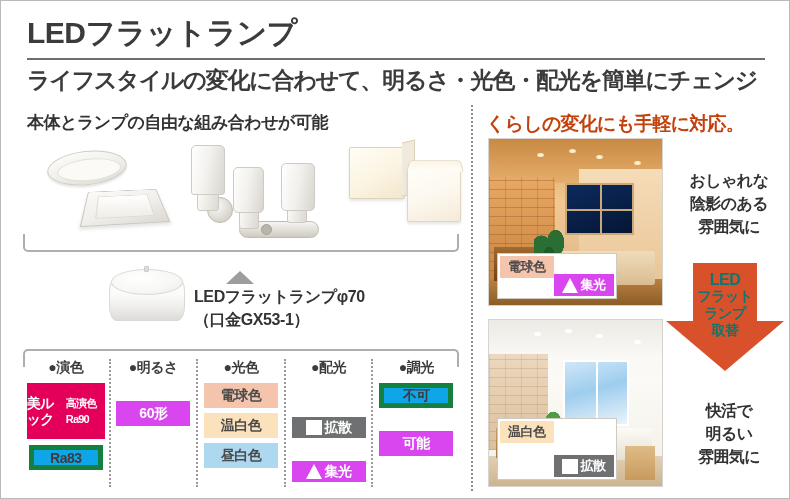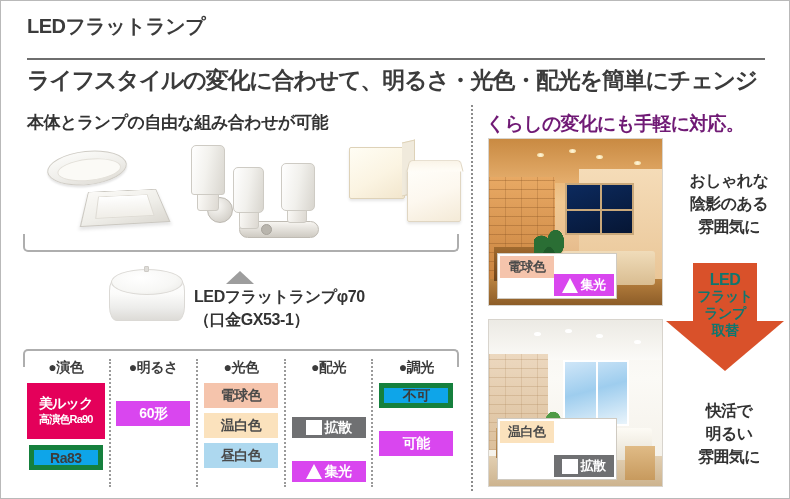--- a/index.html
+++ b/index.html
@@ -12,42 +12,42 @@
   #page {
     position: relative;
     width: 790px; height: 499px;
     background: #ffffff;
     border: 1px solid #b9b9b9;
   }
 
   
   .title {
     position: absolute; left: 26px; top: 12px;
-    font-size: 20px; font-weight: bold; color: #3b3b3b;
+    font-size: 30px; font-weight: bold; color: #3b3b3b;
     letter-spacing: -0.5px;
   }
   .title-rule {
     position: absolute; left: 26px; top: 57px;
     width: 738px; height: 2px; background: #6e6e6e;
   }
   .subtitle {
     position: absolute; left: 26px; top: 64px;
     font-size: 23px; font-weight: bold; color: #3b3b3b;
     letter-spacing: -1.2px; white-space: nowrap;
   }
 
   
   .left-heading {
     position: absolute; left: 26px; top: 110px;
     font-size: 17px; font-weight: bold; color: #333;
     letter-spacing: -0.5px;
   }
   .right-heading {
     position: absolute; left: 485px; top: 110px;
-    font-size: 19px; font-weight: bold; color: #701a75;
+    font-size: 19px; font-weight: bold; color: #c2410c;
     letter-spacing: -0.8px;
   }
 
   
   .v-divider {
     position: absolute; left: 470px; top: 104px;
     width: 0; height: 386px;
     border-left: 2px dotted #8c8c8c;
   }
 
@@ -233,21 +233,21 @@
     display: flex; align-items: center; justify-content: center;
     font-size: 14px; font-weight: bold;
     white-space: nowrap; letter-spacing: -0.5px;
   }
   .cell-dark { background: #d946ef; color: #ffffff; margin-top: 18px; }
   .cell-white { background: #0ea5e9; color: #3c3c3c; border: 5px solid #15803d; }
   .cell-mid   { background: #6f7072; color: #ffffff; margin-top: 34px; }
   .badge-mirook {
     width: 78px; height: 56px; margin-bottom: 6px;
     background: #e4005a; color: #ffffff;
-    display: flex; flex-direction: column;
+    display: flex; flex-direction: row;
     align-items: center; justify-content: center;
     line-height: 16px;
   }
   .badge-mirook .l1 { font-size: 14px; font-weight: bold; letter-spacing: -0.8px; }
   .badge-mirook .l2 { font-size: 11px; font-weight: bold; letter-spacing: -0.8px; }
   .cell-peach { background: #f5c4ac; color: #4a4a4a; }
   .cell-cream { background: #fbe2bd; color: #4a4a4a; }
   .cell-blue  { background: #add8ef; color: #4a4a4a; }
   .icoframe {
     width: 16px; height: 15px; margin-right: 3px; flex: none;

